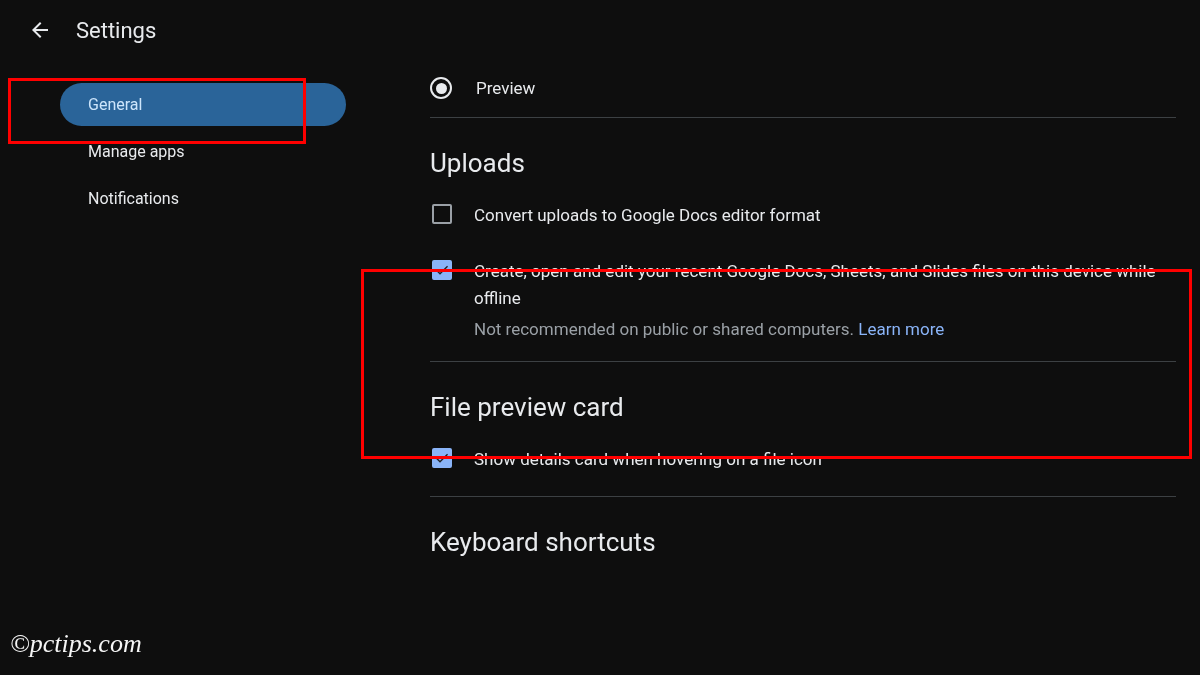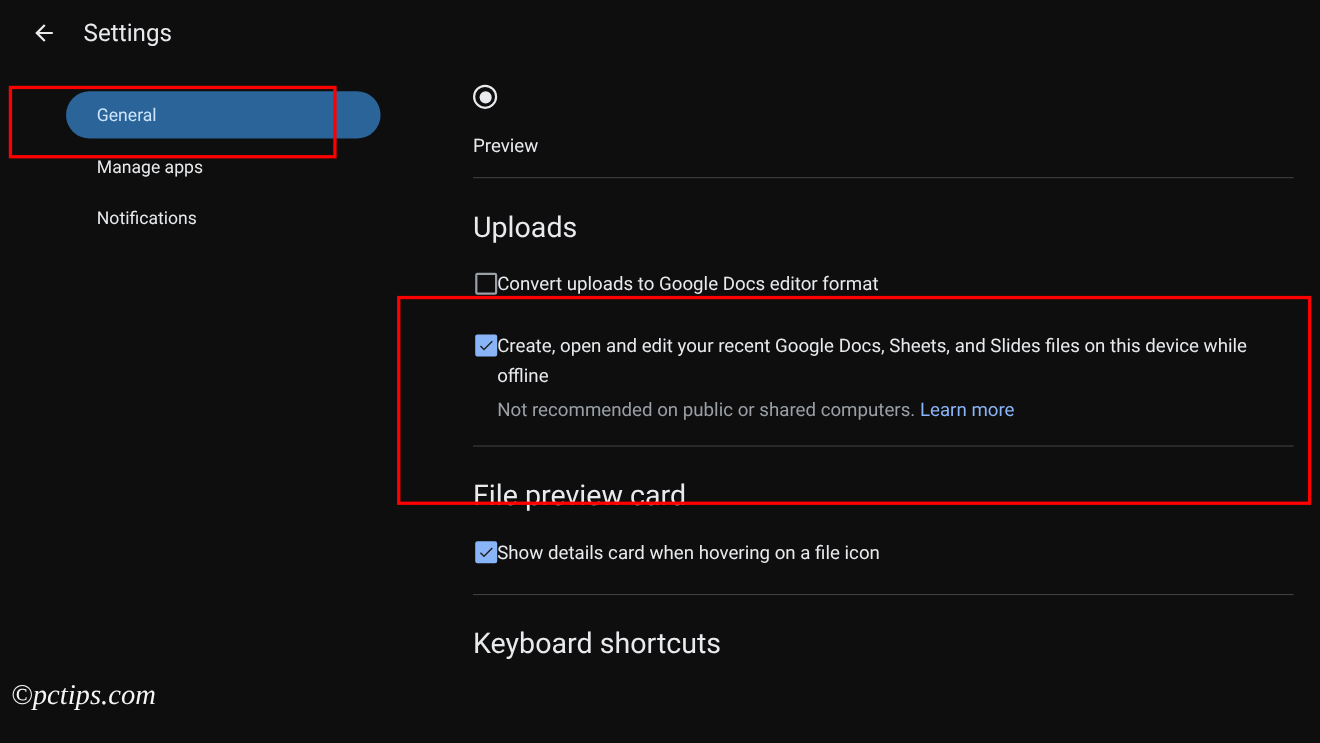--- a/index.html
+++ b/index.html
@@ -72,23 +72,23 @@
       width: 831px;
       height: 190px;
       pointer-events: none;
     }
     .content {
       flex: 1;
       padding: 8px 24px 0 72px;
     }
     .row-radio {
       display: flex;
+      align-items: center;
       gap: 24px;
       padding: 8px 0 18px 0;
-      flex-direction: column;
     }
     .radio-outer {
       width: 22px;
       height: 22px;
       border: 2.5px solid #e8eaed;
       border-radius: 50%;
       display: flex;
       align-items: center;
       justify-content: center;
     }
@@ -105,20 +105,21 @@
     }
     .section-title {
       font-size: 26px;
       font-weight: 400;
       color: #e8eaed;
       padding: 30px 0 18px 0;
     }
     .row-check {
       display: flex;
       align-items: flex-start;
+      gap: 22px;
       padding: 6px 0 24px 2px;
     }
     .checkbox {
       width: 20px;
       height: 20px;
       border: 2px solid #9aa0a6;
       border-radius: 2px;
       flex-shrink: 0;
       margin-top: 2px;
       display: flex;
@@ -148,21 +149,21 @@
     .link {
       color: #8ab4f8;
       cursor: pointer;
     }
     .offline-section {
       padding-bottom: 22px;
     }
     .watermark {
       position: absolute;
       left: 10px;
-      bottom: 28px;
+      bottom: 16px;
       font-size: 26px;
       font-style: italic;
       font-weight: 500;
       color: #f5f5f5;
       font-family: Georgia, serif;
     }
   </style>
 </head>
 <body>
 

